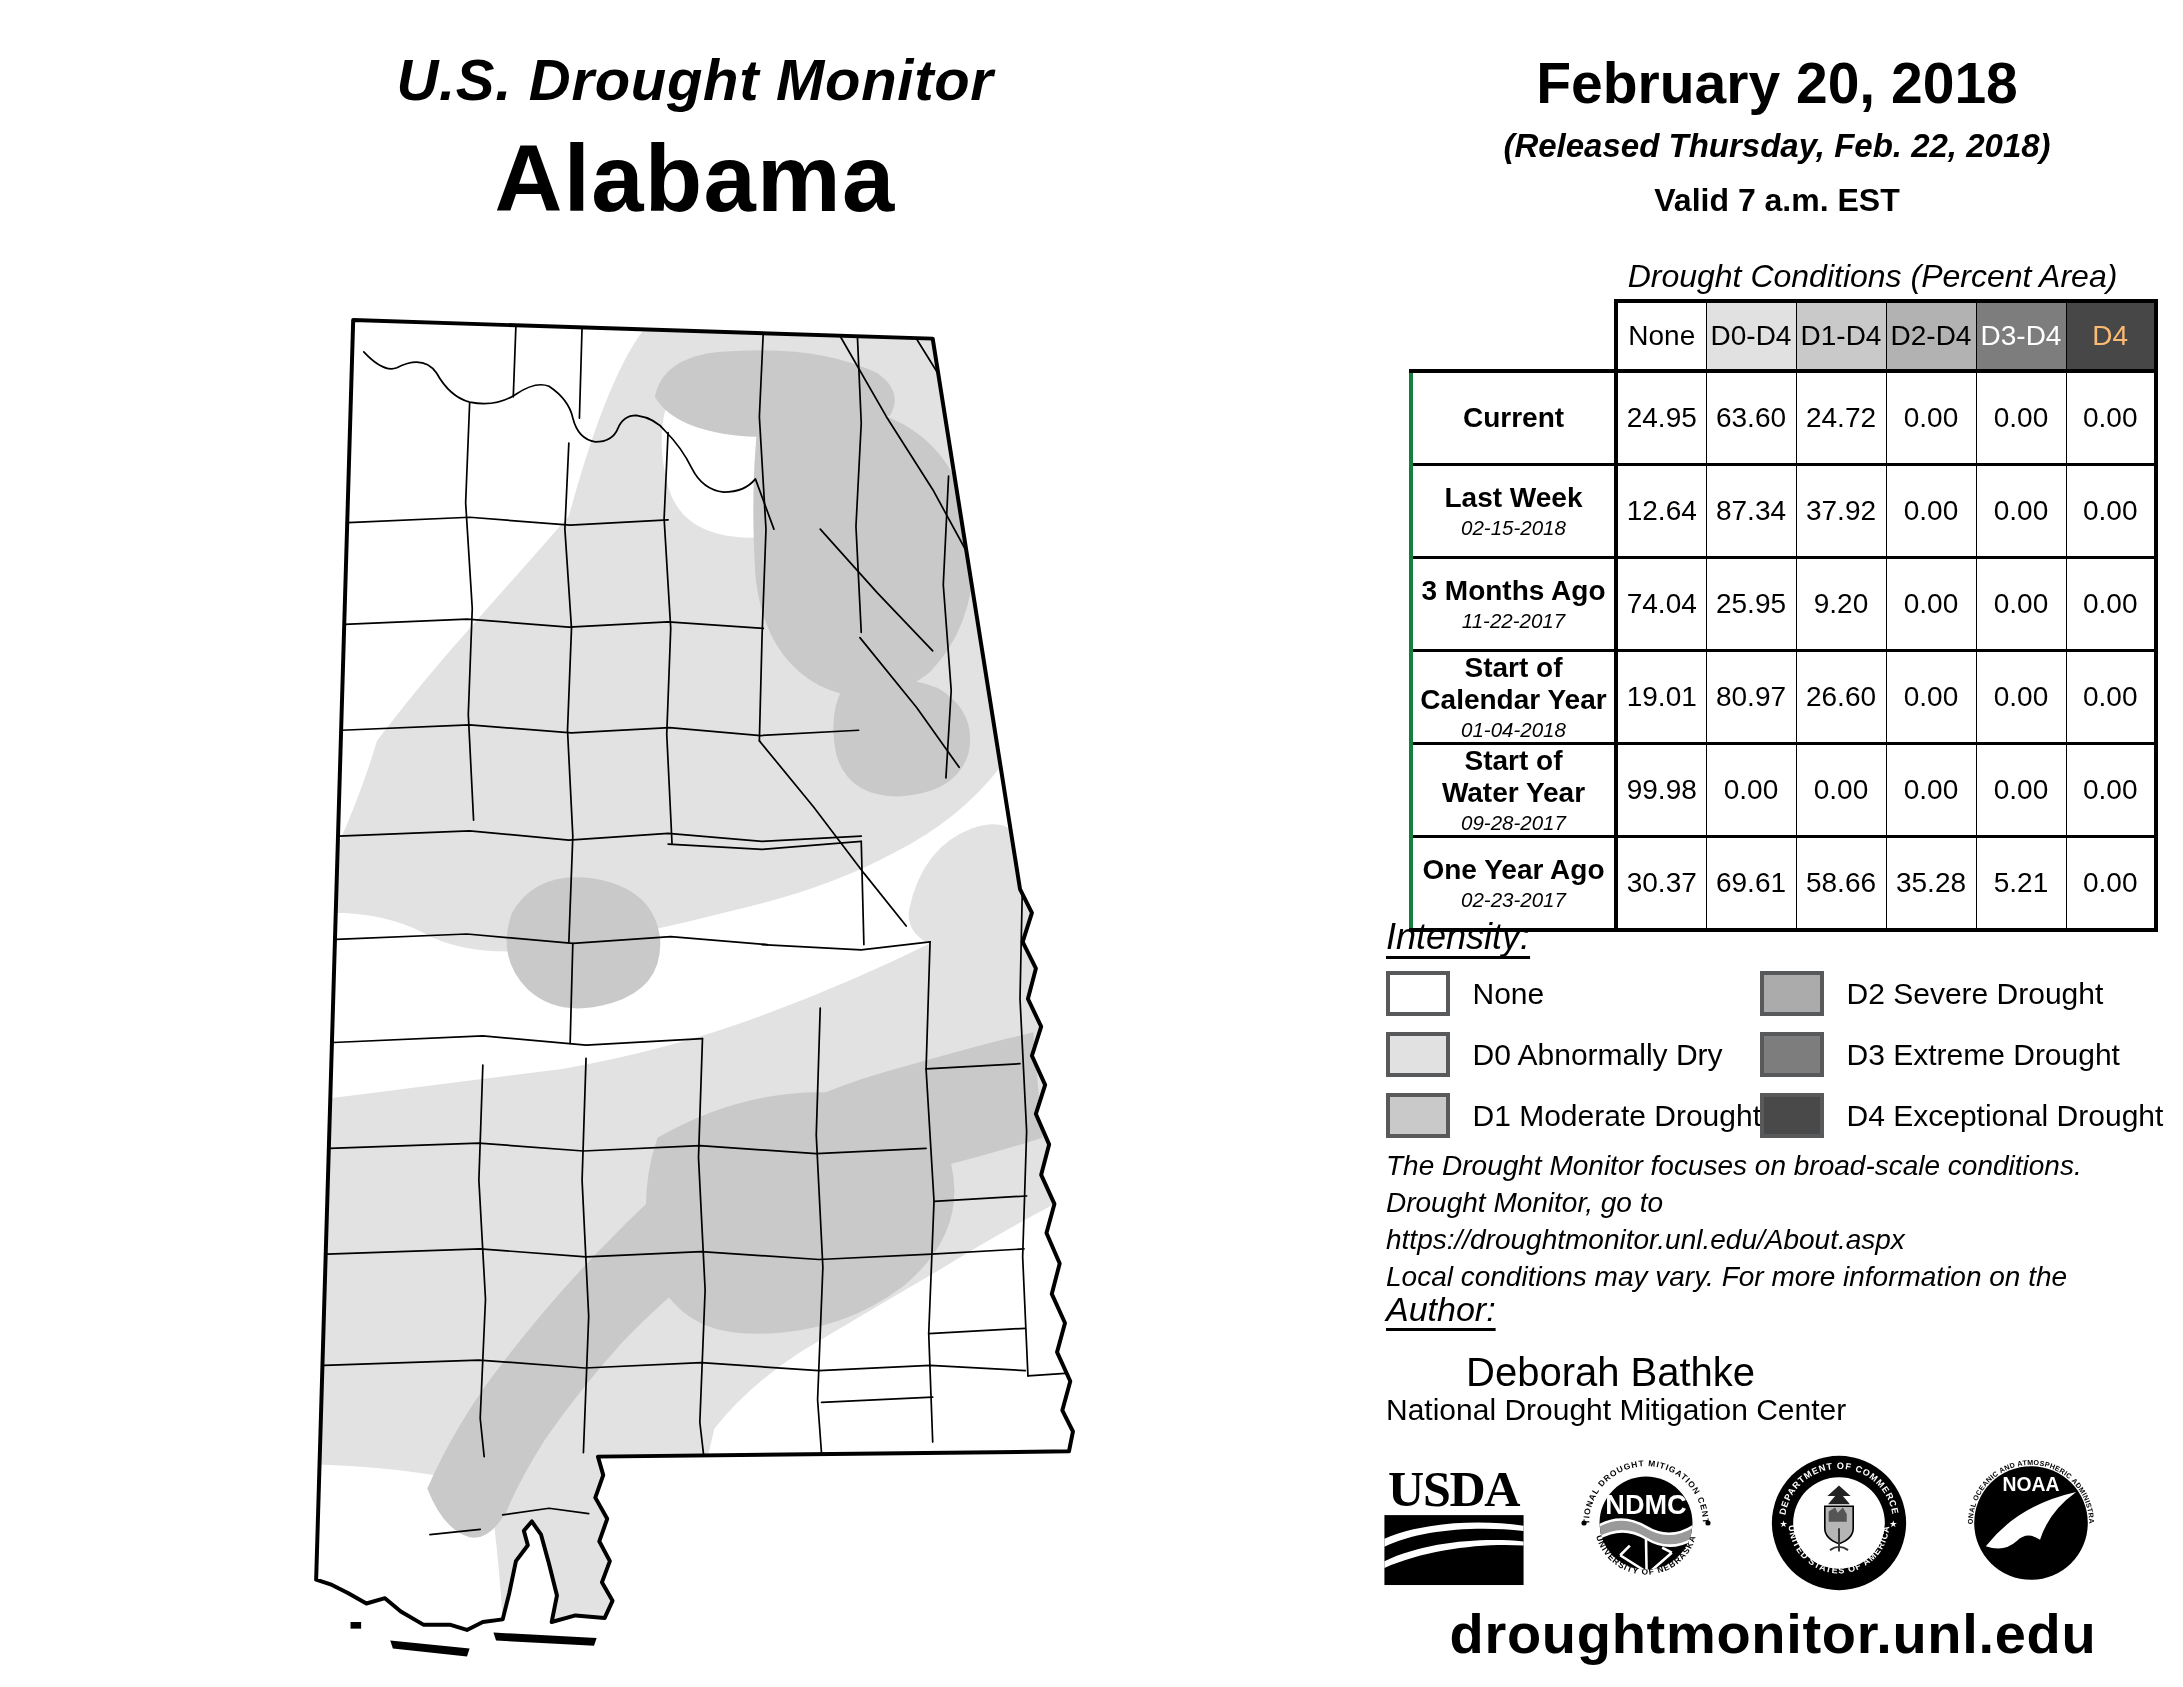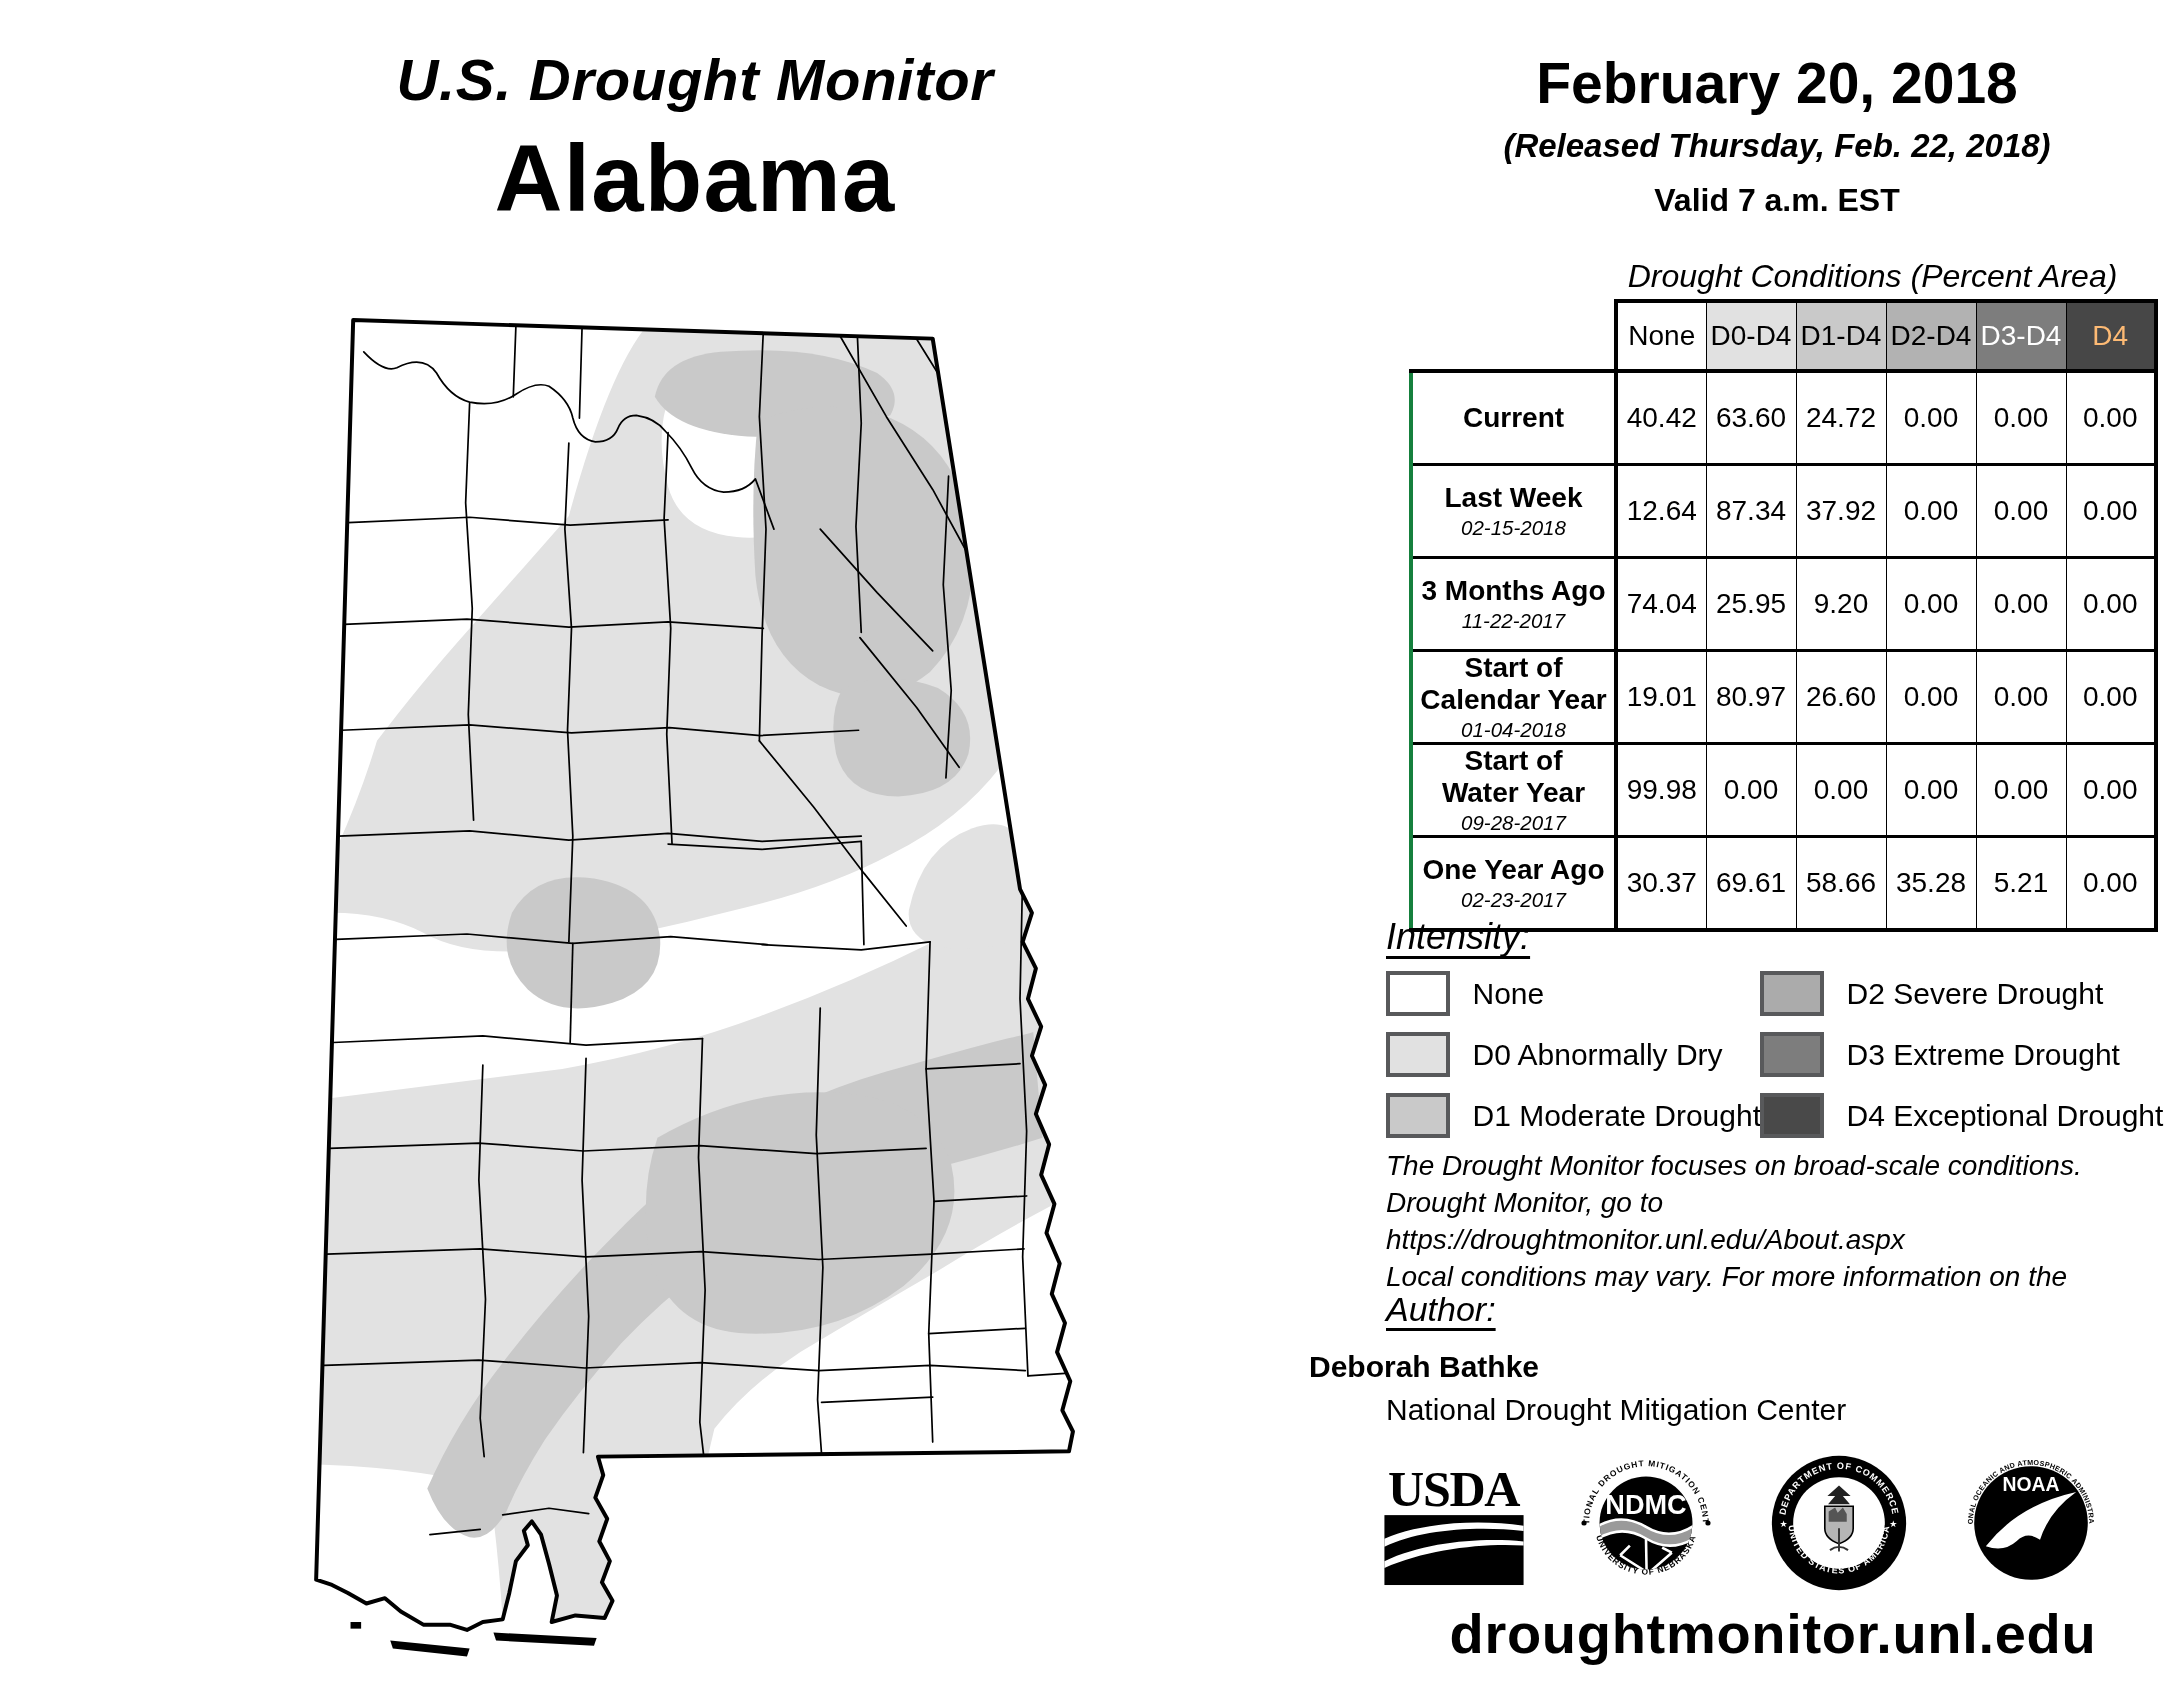--- a/index.html
+++ b/index.html
@@ -40,21 +40,21 @@
   .legend-title{position:absolute;left:1386px;top:916px;font-size:36px;font-style:italic;
                 text-decoration:underline;text-underline-offset:6.6px;}
   .legend-item{position:absolute;display:flex;align-items:center;}
   .swatch{width:64px;height:45px;border:4px solid #58595b;box-sizing:border-box;flex:none;}
   .legend-label{font-size:30px;margin-left:22.5px;white-space:nowrap;}
 
   
   .notes{position:absolute;left:1386px;top:1148px;font-size:28px;font-style:italic;line-height:1.32;}
   .author-title{position:absolute;left:1386px;top:1290px;font-size:34px;font-style:italic;
                 text-decoration:underline;text-underline-offset:6.6px;}
-  .author-name{position:absolute;left:1309px;top:1350px;font-size:30px;font-weight:bold;}
+  .author-name{position:absolute;left:1466px;top:1350px;font-size:40px;}
   .author-org{position:absolute;left:1386px;top:1393px;font-size:30px;}
 
   
   .logo{position:absolute;top:1452px;}
   .logo svg{display:block;}
   .url{position:absolute;left:1363px;top:1601px;width:820px;text-align:center;
        font-size:56px;font-weight:bold;letter-spacing:0.7px;}
 
   
   .mapbox{position:absolute;left:271px;top:291px;width:900px;height:1376px;}
@@ -92,21 +92,21 @@
       <td class="corner"></td>
       <td class="hc first" style="background-color: rgb(255, 255, 255); color: rgb(0, 0, 0);">None</td>
       <td class="hc" style="background-color: rgb(225, 225, 225); color: rgb(0, 0, 0);">D0-D4</td>
       <td class="hc" style="background-color: rgb(201, 201, 201); color: rgb(0, 0, 0);">D1-D4</td>
       <td class="hc" style="background-color: rgb(178, 178, 178); color: rgb(0, 0, 0); margin-left: 32px;">D2-D4</td>
       <td class="hc" style="background-color: rgb(125, 125, 125); color: rgb(255, 255, 255);">D3-D4</td>
       <td class="hc last" style="background-color: rgb(71, 71, 71); color: #fdba74;">D4</td>
     </tr>
     <tr class="datarow">
       <td class="rowlabel"><span class="lbl">Current</span></td>
-      <td>40.42</td>
+      <td>24.95</td>
       <td>63.60</td>
       <td>24.72</td>
       <td>0.00</td>
       <td>0.00</td>
       <td>0.00</td>
     </tr>
     <tr class="datarow">
       <td class="rowlabel"><span class="lbl">Last Week</span><span class="rowdate">02-15-2018</span></td>
       <td>12.64</td>
       <td>87.34</td>

